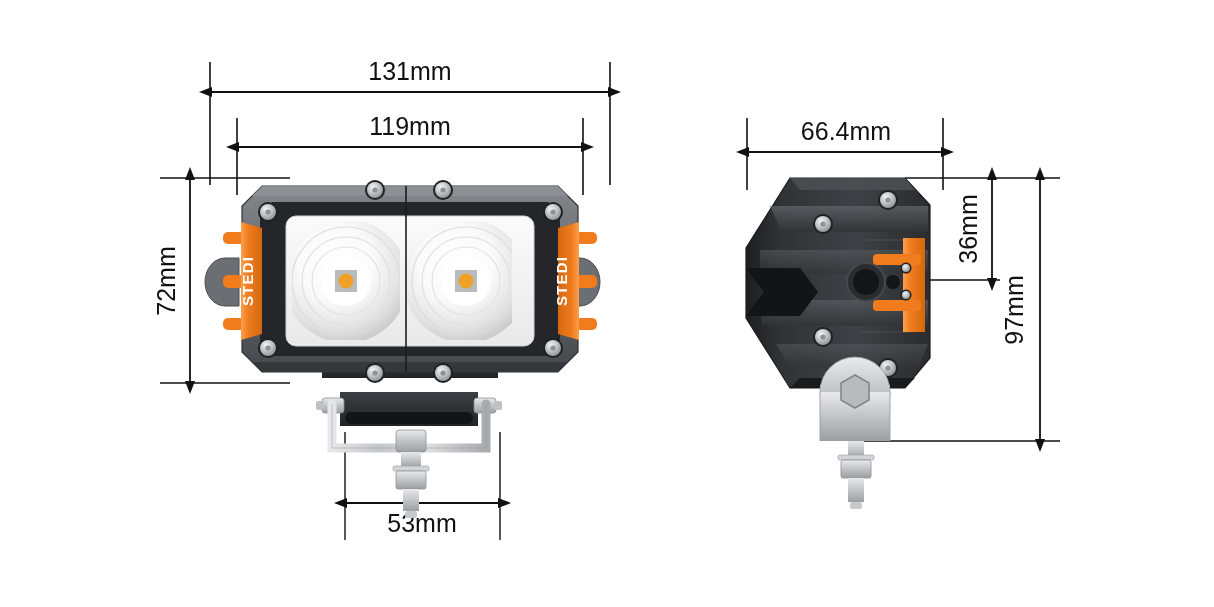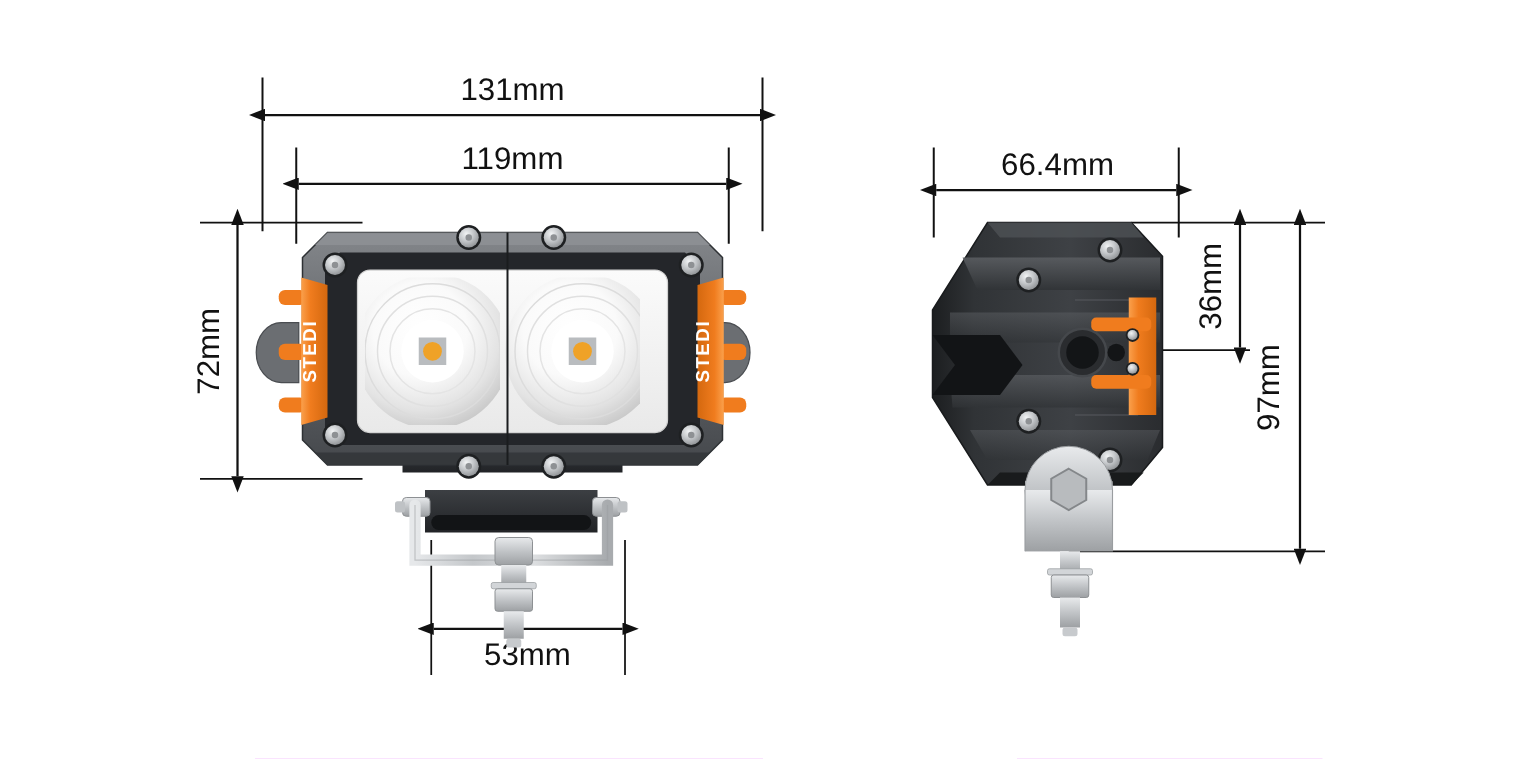--- a/index.html
+++ b/index.html
@@ -2,21 +2,21 @@
 <html><head>
 <meta charset="utf-8">
 <title>LED Light Dimension Drawing</title>
 <style>
   html,body{margin:0;padding:0;background:#ffffff;}
   body{
     width:1214px;height:607px;
     font-family:"Liberation Sans","DejaVu Sans",sans-serif;
     overflow:hidden;position:relative;
   }
-  #stage{position:relative;width:1058px;height:607px;background:#f0abfc;}
+  #stage{position:relative;width:1058px;height:607px;background:#14b8a6;}
   svg{display:block;}
   .dimtext{
     font-family:"Liberation Sans","DejaVu Sans",sans-serif;
     font-size:25px;fill:#111;letter-spacing:0px;
   }
 </style>
 </head>
 <body>
 
 <div id="stage">

